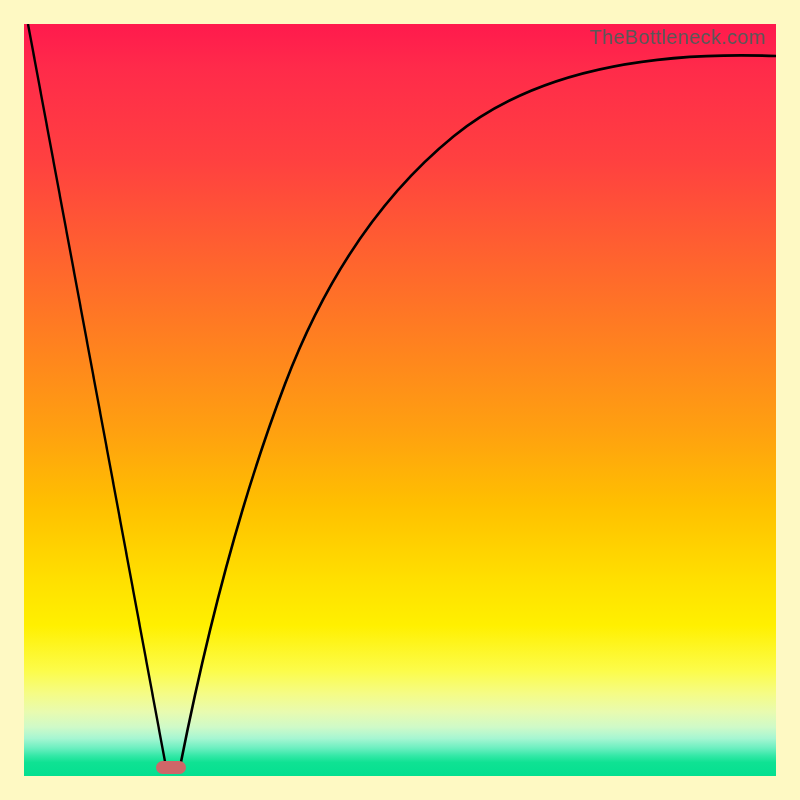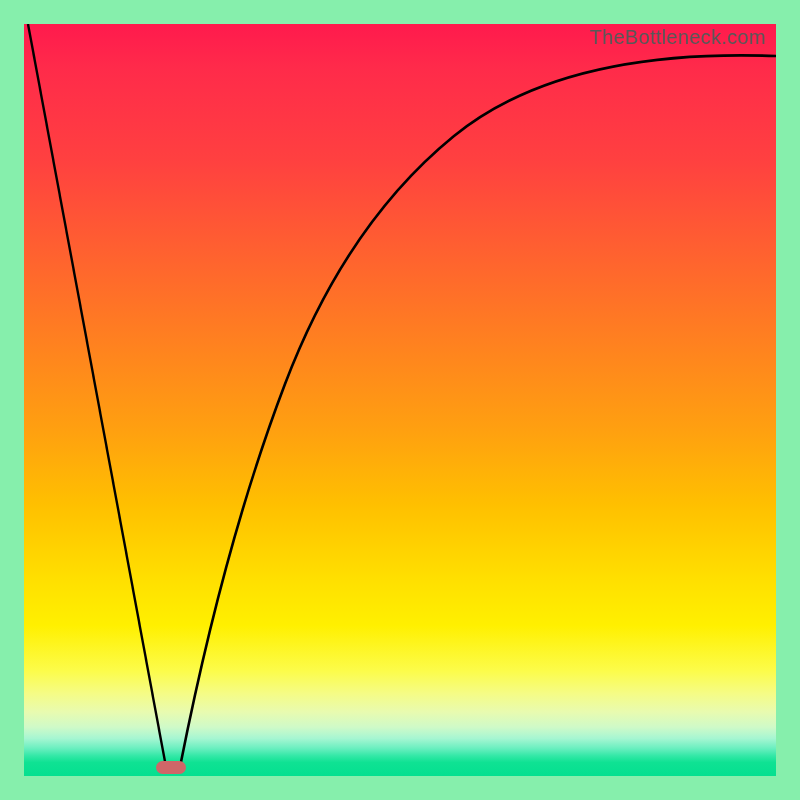--- a/index.html
+++ b/index.html
@@ -9,21 +9,21 @@
     height: 800px;
     background: #000;
     overflow: hidden;
   }
   .frame {
     position: absolute;
     top: 0;
     left: 0;
     width: 800px;
     height: 800px;
-    background: #86efac;
+    background: #fef9c3;
   }
   .plot-area {
     position: absolute;
     left: 24px;
     top: 24px;
     width: 752px;
     height: 752px;
     overflow: hidden;
   }
   .gradient {

